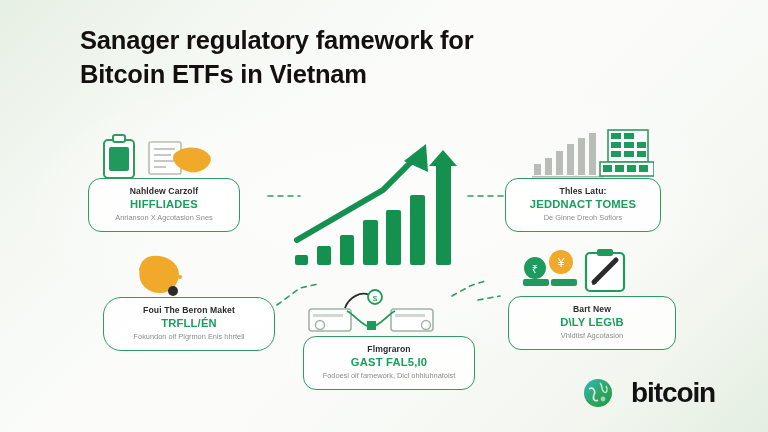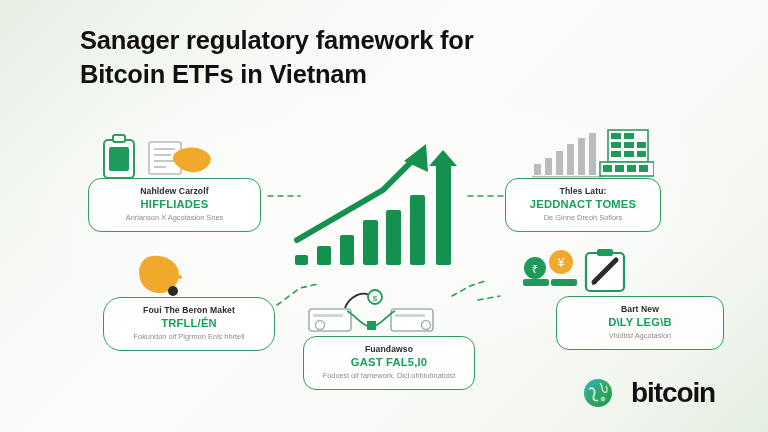--- a/index.html
+++ b/index.html
@@ -82,24 +82,24 @@
     letter-spacing: 0.2px;
     margin-top: 1px;
   }
   .co-sub {
     font-size: 7.4px;
     color: #8c8c8c;
     line-height: 1.3;
     margin-top: 2px;
   }
 
-  .box-tl { left: 88px;  top: 178px; width: 173px; }
+  .box-tl { left: 88px;  top: 178px; width: 152px; }
   .box-tr { left: 505px; top: 178px; width: 156px; }
   .box-ml { left: 103px; top: 297px; width: 172px; border-radius: 18px; }
-  .box-mr { left: 508px; top: 296px; width: 168px; margin-left: 48px; }
+  .box-mr { left: 508px; top: 296px; width: 168px; }
   .box-bc { left: 303px; top: 336px; width: 172px; }
 
   
   .icons { position: absolute; }
   .icons svg { display: block; }
 
   .ic-tl { left: 96px;  top: 134px; }
   .ic-tr { left: 532px; top: 128px; }
   .ic-ml { left: 128px; top: 253px; }
   .ic-mr { left: 521px; top: 249px; }
@@ -278,21 +278,21 @@
     <div class="co-sub">Fokundon oif Plgrmon Enls hhrtell</div>
   </div>
 
   <div class="callout box-mr">
     <div class="co-eyebrow">Bart New</div>
     <div class="co-head">D\LY LEG\B</div>
     <div class="co-sub">Vhldtisf Agcotasion</div>
   </div>
 
   <div class="callout box-bc">
-    <div class="co-eyebrow">Fuandawso</div>
+    <div class="co-eyebrow">Flmgraron</div>
     <div class="co-head">GAST FAL5,I0</div>
     <div class="co-sub">Fodoesl oif famework, Dicl ohhiuhnatoist</div>
   </div>
 
   <div class="brand">
     <svg class="brand-globe" viewBox="0 0 30 30">
       <defs>
         <linearGradient id="globeGrad" x1="0" y1="0" x2="1" y2="1">
           <stop offset="0%" stop-color="#2fb8c4"></stop>
           <stop offset="55%" stop-color="#2fa55f"></stop>

